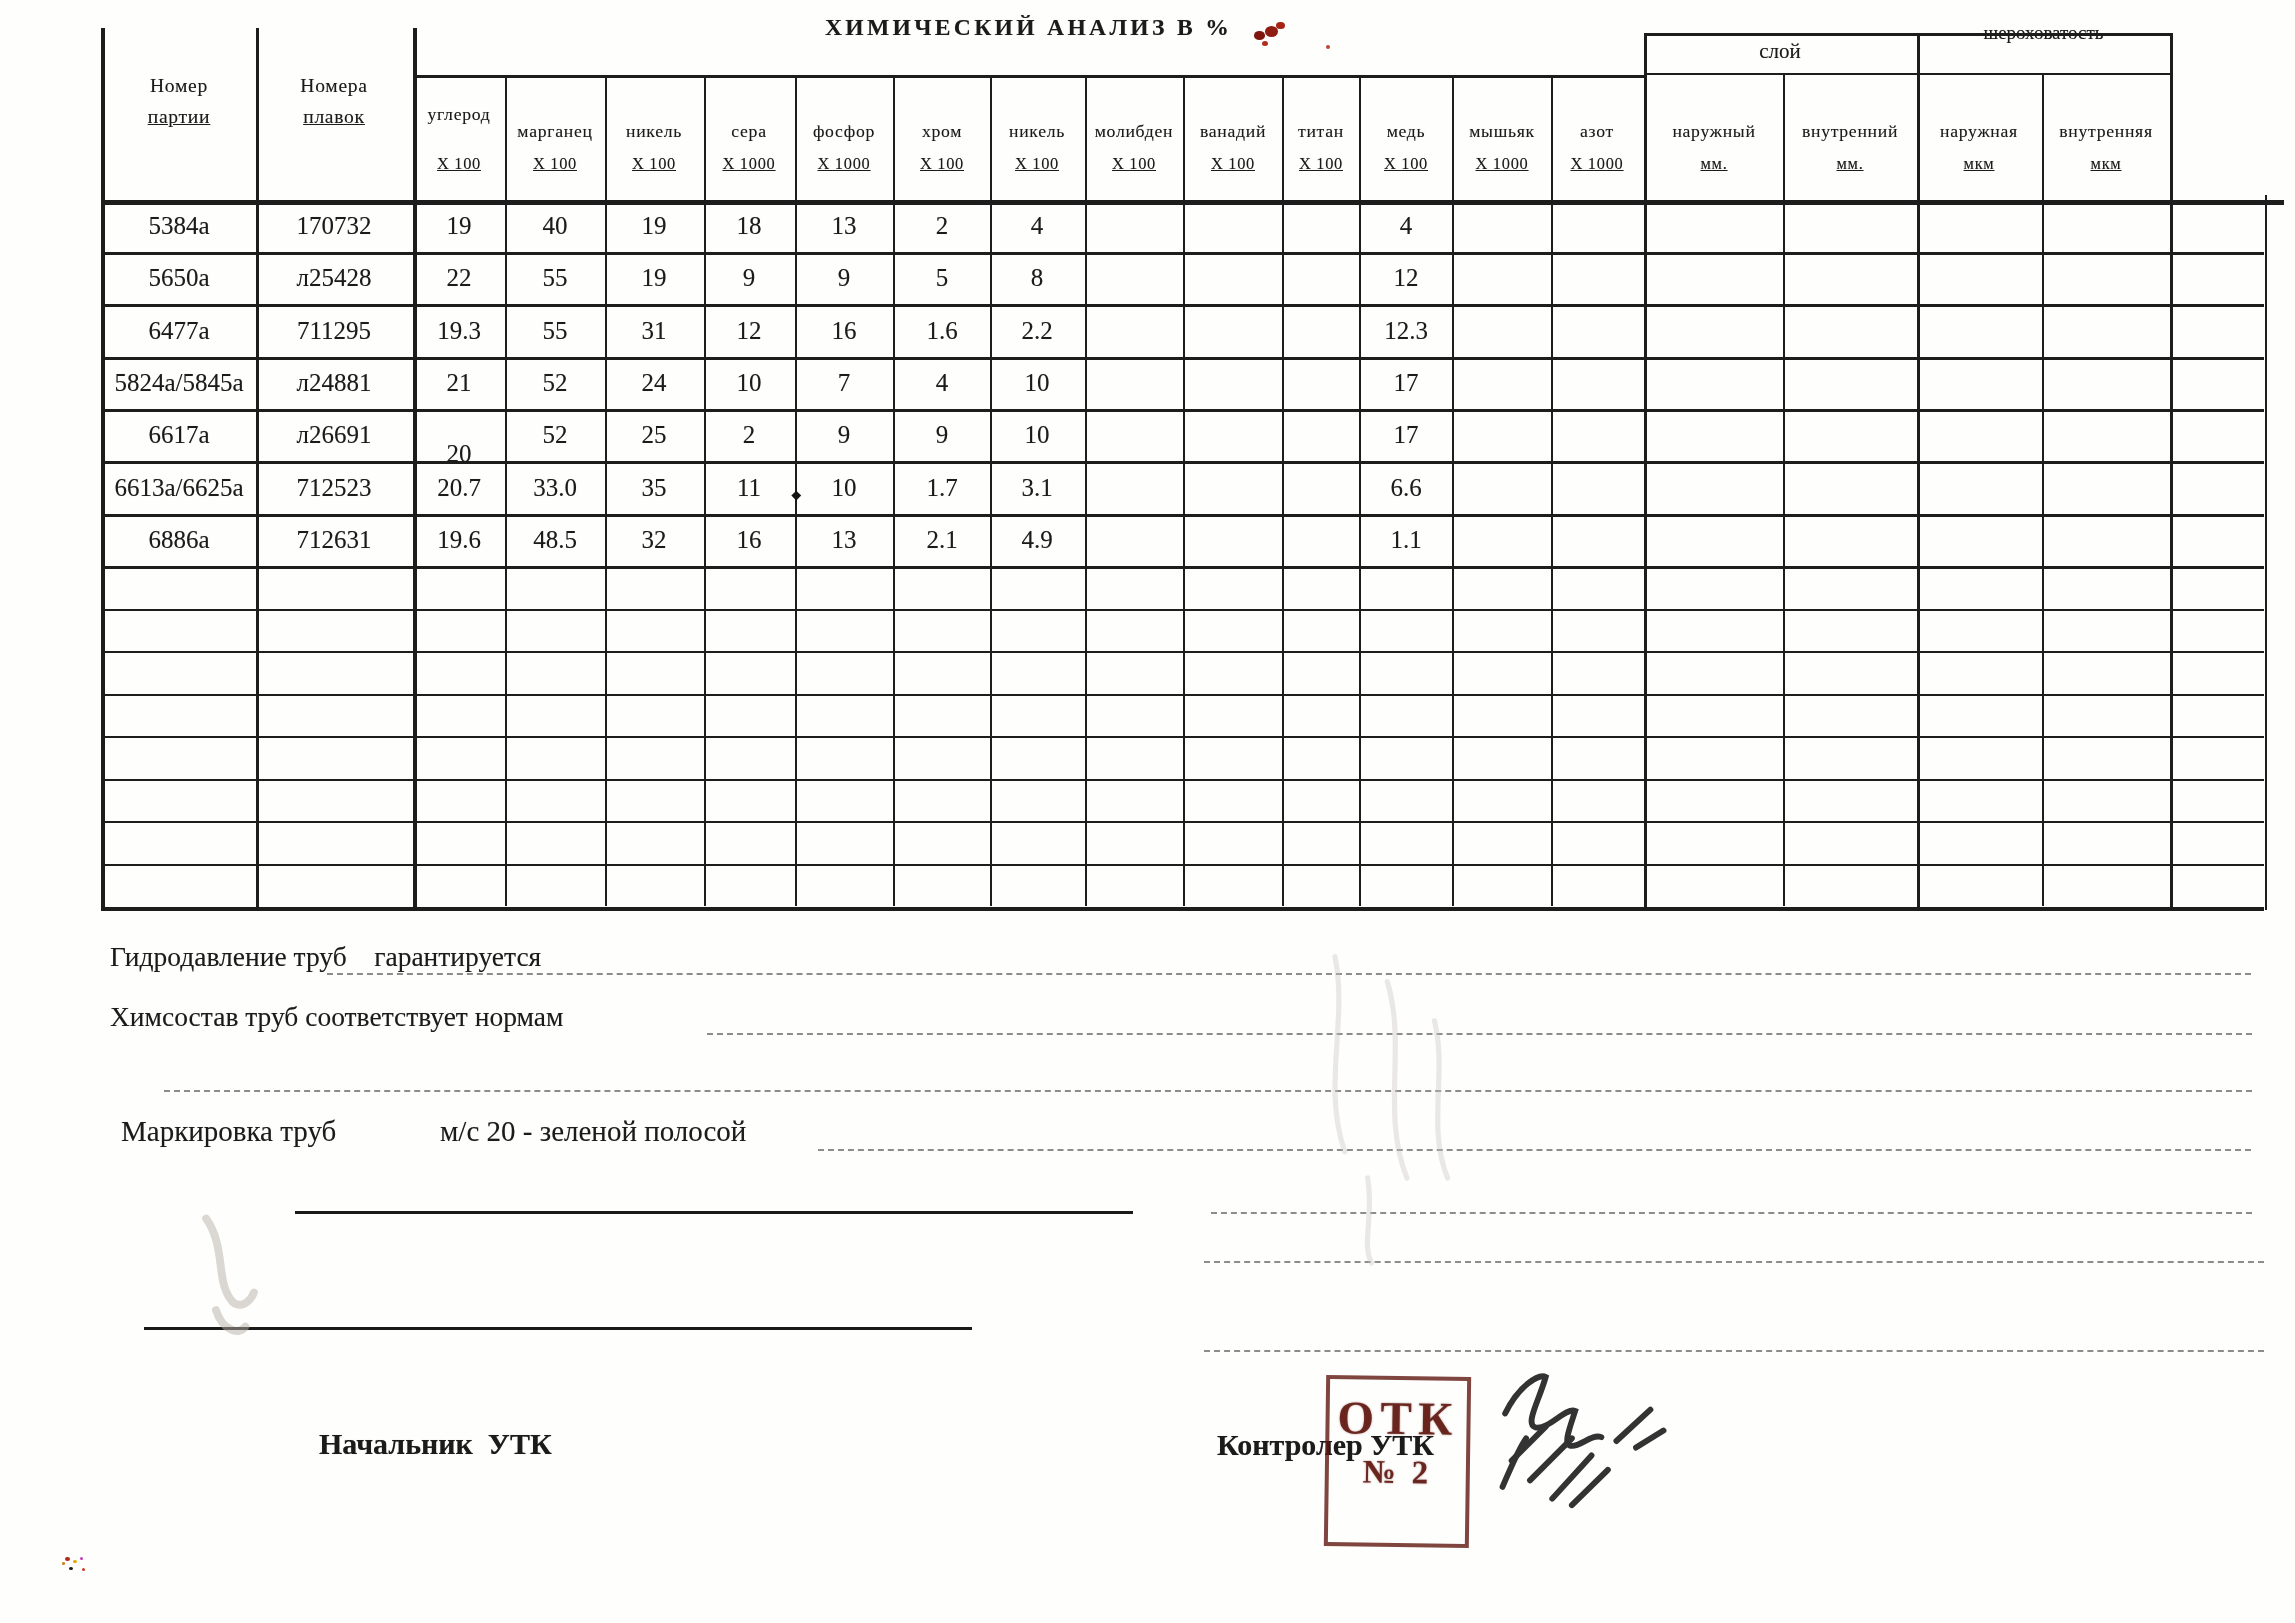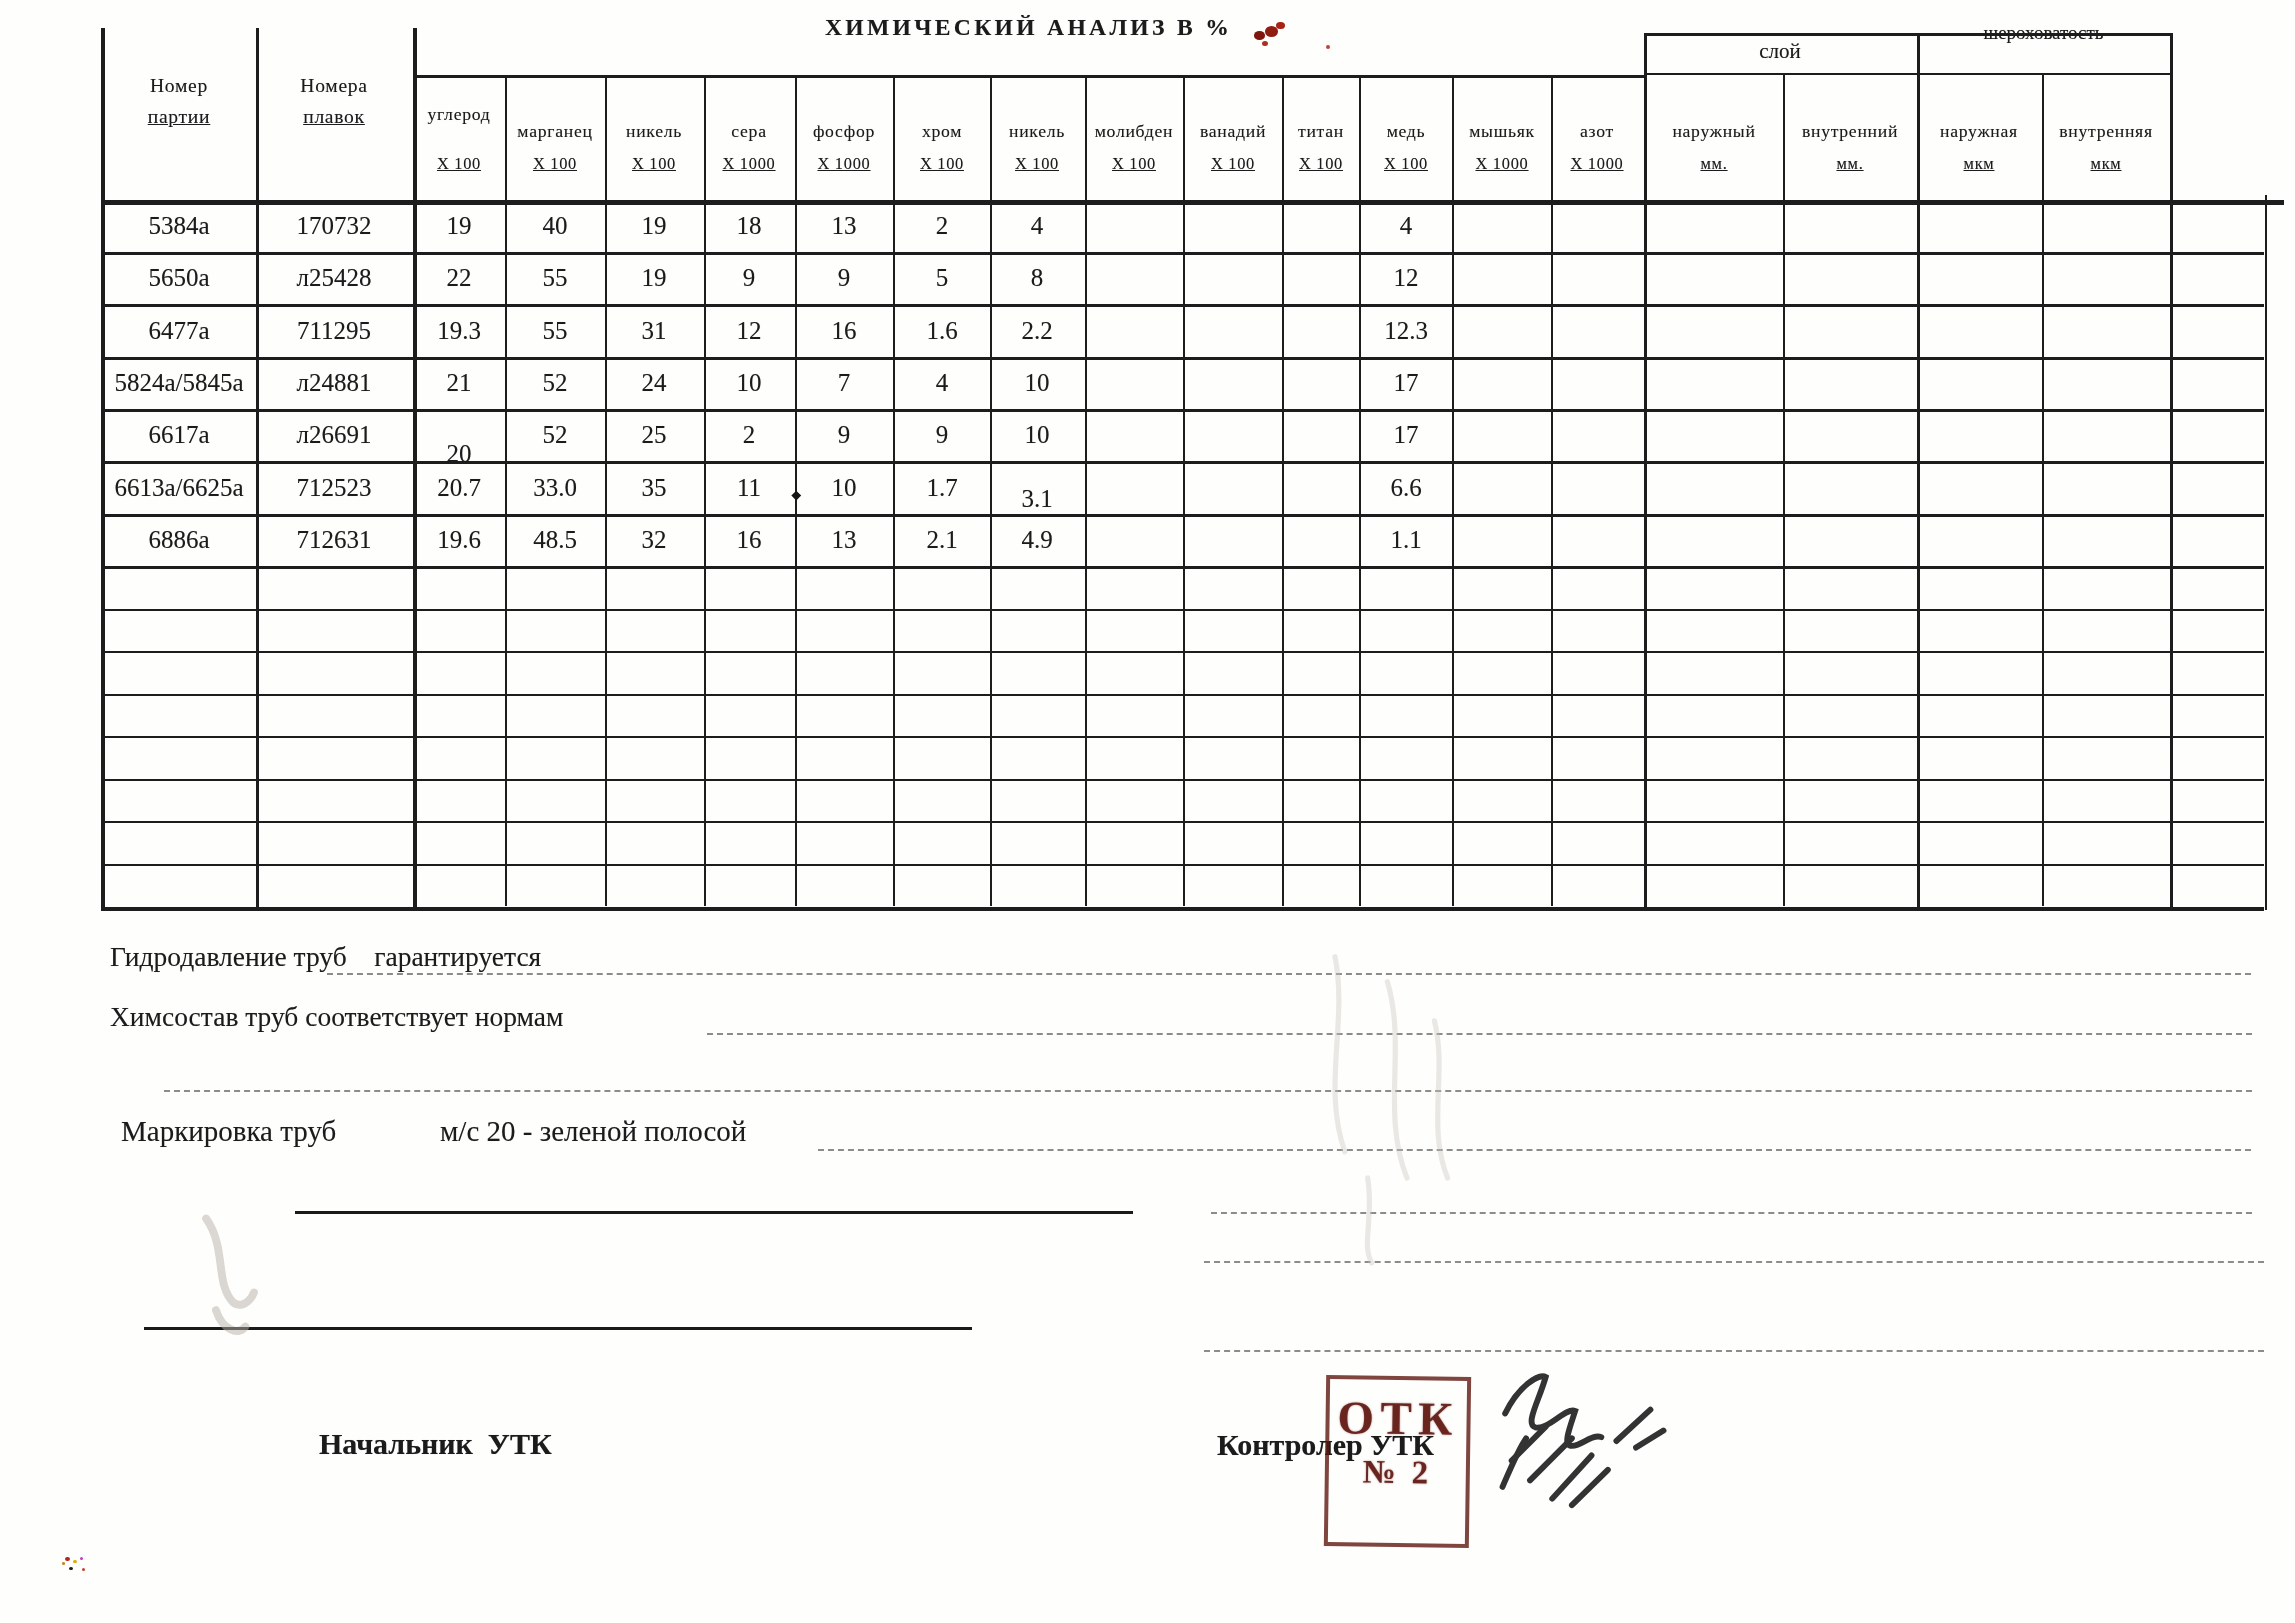--- a/index.html
+++ b/index.html
@@ -166,21 +166,21 @@
       <div class="cell" style="left: 1037px; top: 435px;">10</div>
       <div class="cell" style="left: 1406px; top: 435px;">17</div>
       <div class="cell" style="left: 179px; top: 488px;">6613а/6625а</div>
       <div class="cell" style="left: 334px; top: 488px;">712523</div>
       <div class="cell" style="left: 459px; top: 488px;">20.7</div>
       <div class="cell" style="left: 555px; top: 488px;">33.0</div>
       <div class="cell" style="left: 654px; top: 488px;">35</div>
       <div class="cell" style="left: 749px; top: 488px;">11</div>
       <div class="cell" style="left: 844px; top: 488px;">10</div>
       <div class="cell" style="left: 942px; top: 488px;">1.7</div>
-      <div class="cell" style="left: 1037px; top: 488px; margin-top: 11px;">3.1</div>
+      <div class="cell" style="left: 1037px; top: 488px;">3.1</div>
       <div class="cell" style="left: 1406px; top: 488px;">6.6</div>
       <div class="cell" style="left: 179px; top: 540px;">6886а</div>
       <div class="cell" style="left: 334px; top: 540px;">712631</div>
       <div class="cell" style="left: 459px; top: 540px;">19.6</div>
       <div class="cell" style="left: 555px; top: 540px;">48.5</div>
       <div class="cell" style="left: 654px; top: 540px;">32</div>
       <div class="cell" style="left: 749px; top: 540px;">16</div>
       <div class="cell" style="left: 844px; top: 540px;">13</div>
       <div class="cell" style="left: 942px; top: 540px;">2.1</div>
       <div class="cell" style="left: 1037px; top: 540px;">4.9</div>

